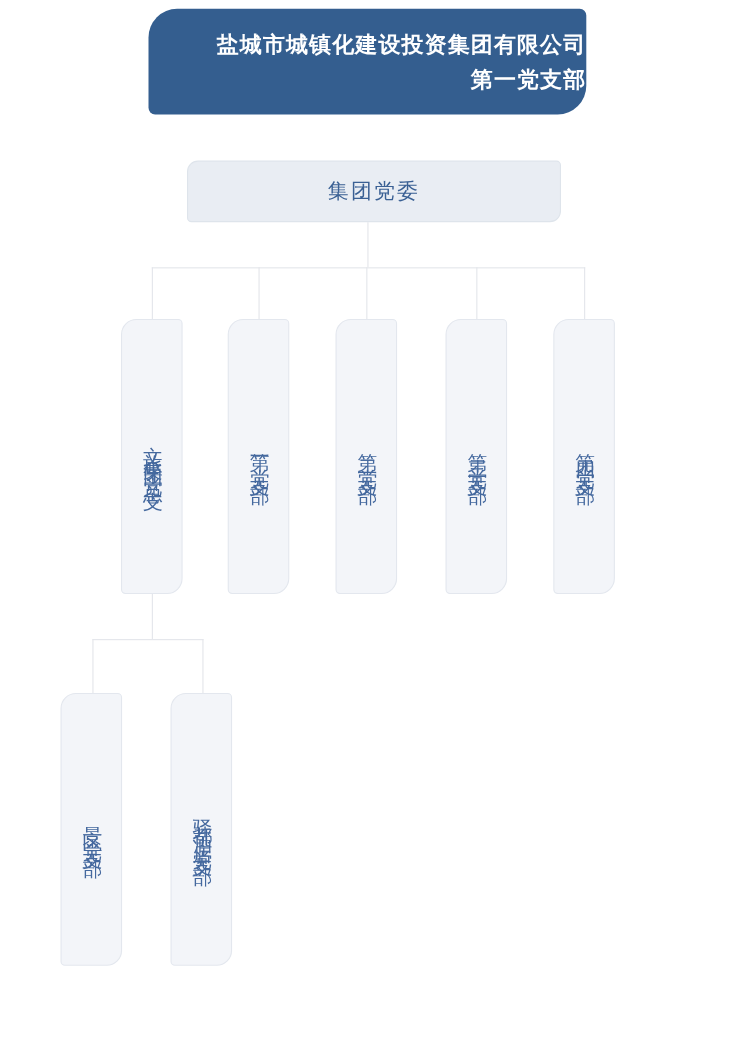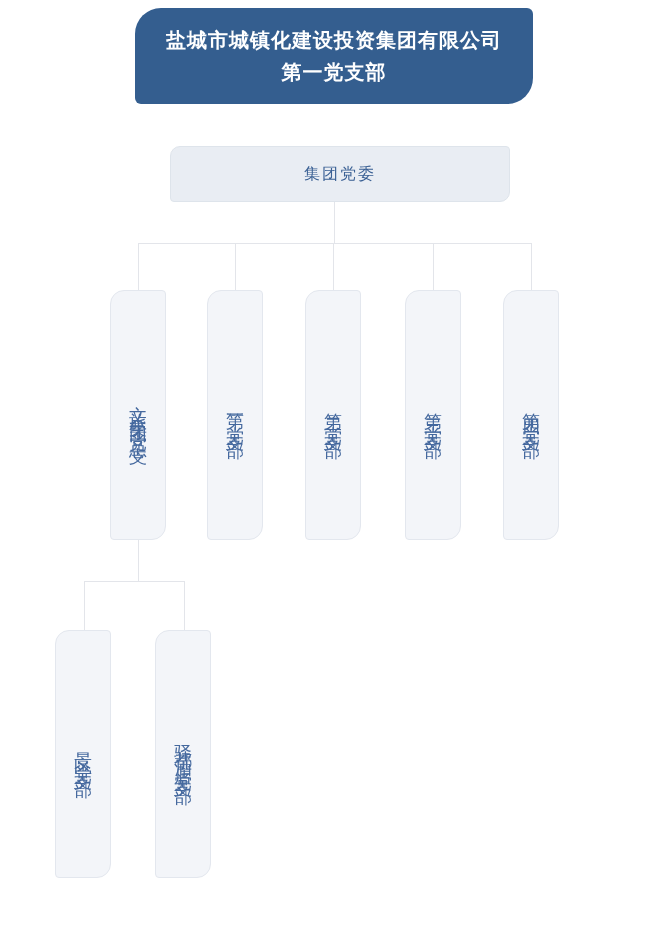--- a/index.html
+++ b/index.html
@@ -13,41 +13,41 @@
   }
 
   
   .banner {
     position: absolute;
     left: 135px; top: 8px;
     width: 398px; height: 96px;
     background: #345e8f;
     border-radius: 26px 6px 26px 6px;
     display: flex; flex-direction: column;
-    align-items: center; justify-content: center;
+    align-items: flex-end; justify-content: center;
     color: #ffffff;
     font-weight: bold;
     font-size: 20px;
     letter-spacing: 1px;
     line-height: 1.62;
     text-align: center;
   }
 
   
   .root-node {
     position: absolute;
     left: 170px; top: 146px;
     width: 340px; height: 56px;
     box-sizing: border-box;
     background: #e9edf3;
     border: 1px solid #dee4eb;
     border-radius: 10px 4px 10px 4px;
     display: flex; align-items: center; justify-content: center;
     color: #3a6094;
-    font-size: 16px;
+    font-size: 19px;
     letter-spacing: 2px;
   }
 
   
   .vnode {
     position: absolute;
     width: 56px; height: 250px;
     box-sizing: border-box;
     background: #f3f5f9;
     border: 1px solid #e3e7ee;

